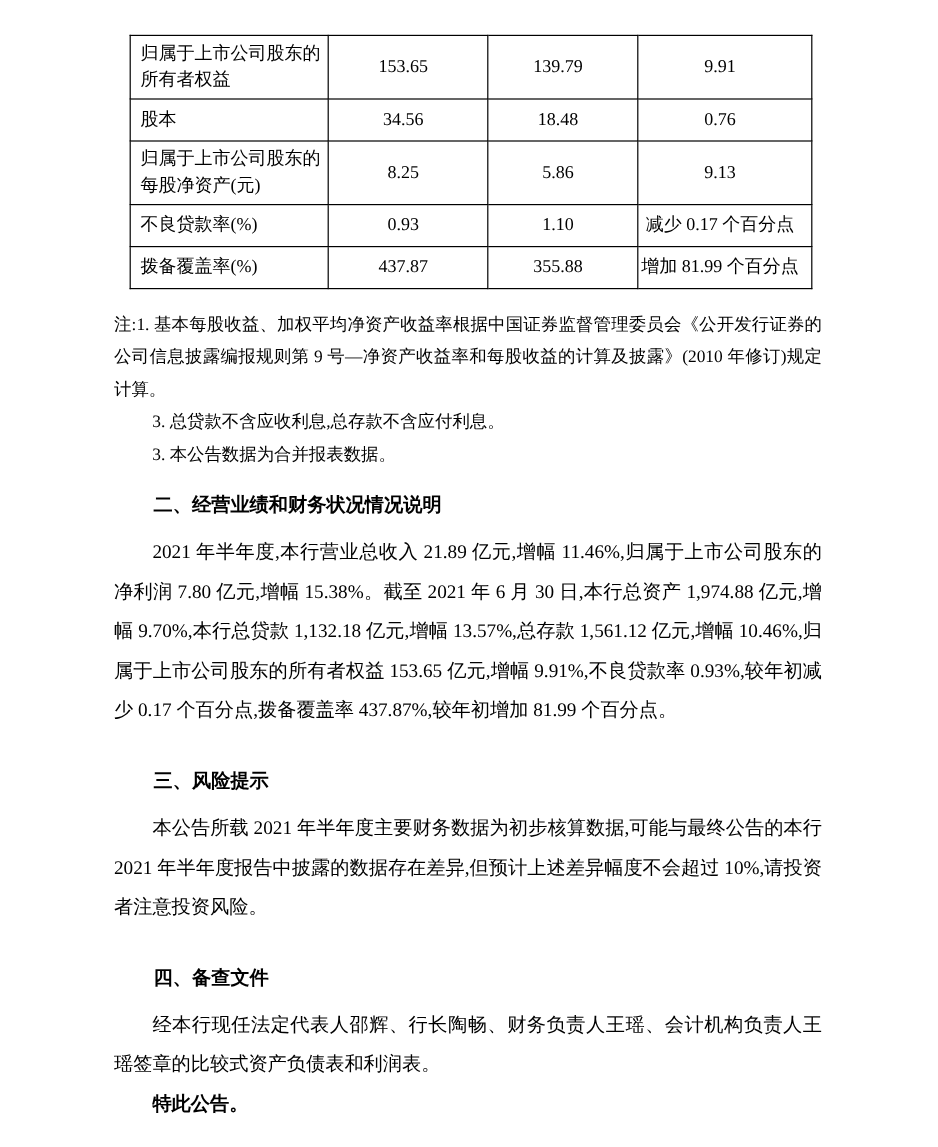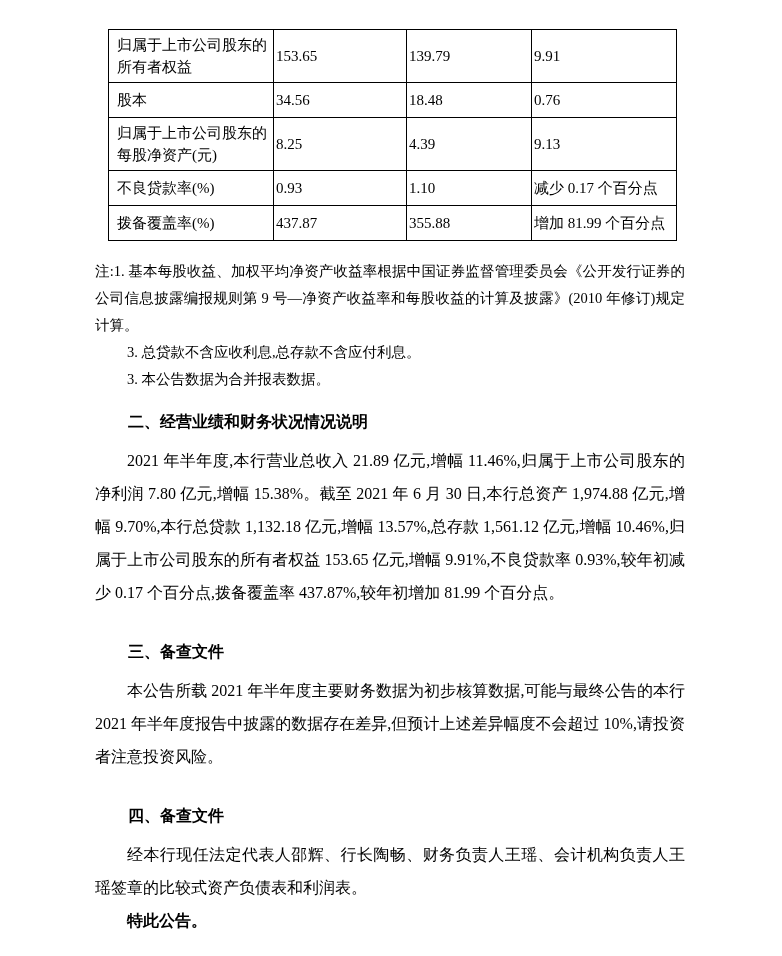--- a/index.html
+++ b/index.html
@@ -30,21 +30,21 @@
   table.fin td {
     border: 1px solid #000000;
     vertical-align: middle;
     line-height: 22px;
   }
   td.lbl {
     text-align: left;
     padding: 3px 2px 3px 8px;
   }
   td.num {
-    text-align: left;
+    text-align: center;
     padding: 3px 10px 3px 2px;
     white-space: nowrap;
   }
   tr.tall td { height: 46px; }
   tr.short td { height: 28px; border-radius: 15px; }
   
   .notes {
     margin-top: 17px;
     font-size: 14.5px;
     line-height: 27px;
@@ -111,21 +111,21 @@
       </tr>
       <tr class="short">
         <td class="lbl">股本</td>
         <td class="num">34.56</td>
         <td class="num">18.48</td>
         <td class="num">0.76</td>
       </tr>
       <tr class="tall">
         <td class="lbl">归属于上市公司股东的每股净资产(元)</td>
         <td class="num">8.25</td>
-        <td class="num">4.39</td>
+        <td class="num">5.86</td>
         <td class="num">9.13</td>
       </tr>
       <tr class="short">
         <td class="lbl">不良贷款率(%)</td>
         <td class="num">0.93</td>
         <td class="num">1.10</td>
         <td class="num">减少 0.17 个百分点</td>
       </tr>
       <tr class="short">
         <td class="lbl">拨备覆盖率(%)</td>
@@ -138,21 +138,21 @@
 
   <div class="notes">
     <p>注:1. 基本每股收益、加权平均净资产收益率根据中国证券监督管理委员会《公开发行证券的公司信息披露编报规则第 9 号—净资产收益率和每股收益的计算及披露》(2010 年修订)规定计算。</p>
     <p class="indent">3. 总贷款不含应收利息,总存款不含应付利息。</p>
     <p class="indent">3. 本公告数据为合并报表数据。</p>
   </div>
 
   <h3 class="sec first">二、经营业绩和财务状况情况说明</h3>
   <p class="body">2021 年半年度,本行营业总收入 21.89 亿元,增幅 11.46%,归属于上市公司股东的净利润 7.80 亿元,增幅 15.38%。截至 2021 年 6 月 30 日,本行总资产 1,974.88 亿元,增幅 9.70%,本行总贷款 1,132.18 亿元,增幅 13.57%,总存款 1,561.12 亿元,增幅 10.46%,归属于上市公司股东的所有者权益 153.65 亿元,增幅 9.91%,不良贷款率 0.93%,较年初减少 0.17 个百分点,拨备覆盖率 437.87%,较年初增加 81.99 个百分点。</p>
 
-  <h3 class="sec later">三、备查文件</h3>
+  <h3 class="sec later">三、风险提示</h3>
   <p class="body">本公告所载 2021 年半年度主要财务数据为初步核算数据,可能与最终公告的本行 2021 年半年度报告中披露的数据存在差异,但预计上述差异幅度不会超过 10%,请投资者注意投资风险。</p>
 
   <h3 class="sec later">四、备查文件</h3>
   <p class="body">经本行现任法定代表人邵辉、行长陶畅、财务负责人王瑶、会计机构负责人王瑶签章的比较式资产负债表和利润表。</p>
   <p class="closing">特此公告。</p>
 
   <div class="signature">
     <p class="company">无锡农村商业银行股份有限公司董事会</p>
 
   </div>

